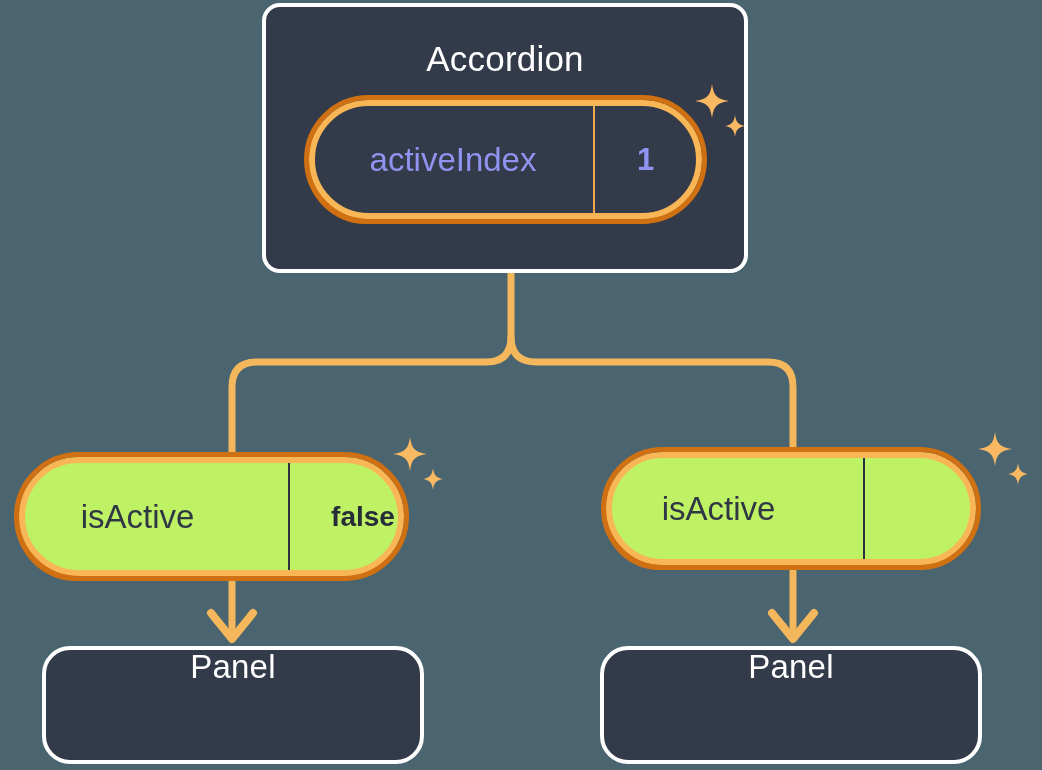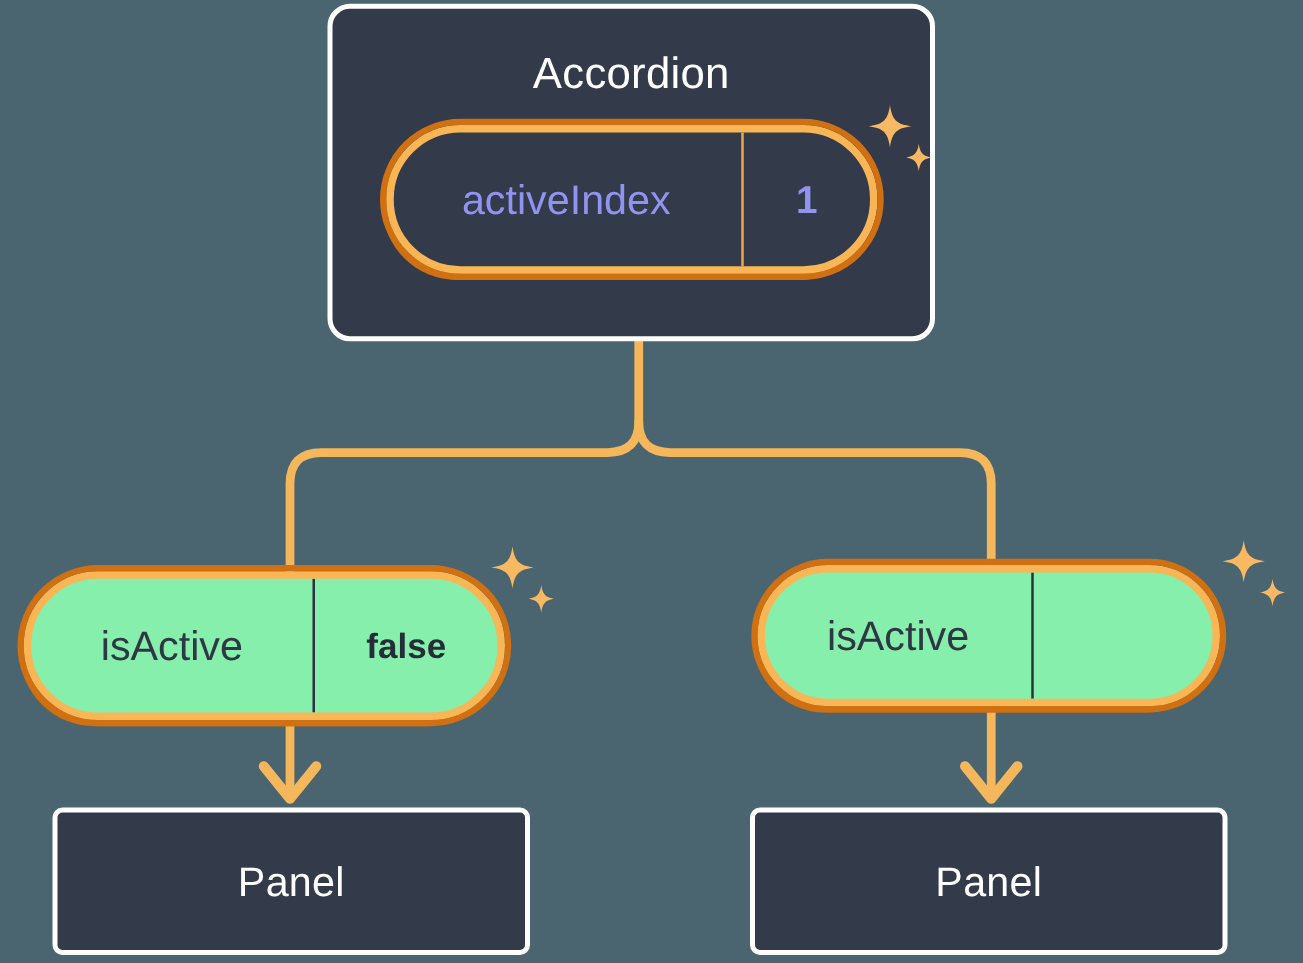--- a/index.html
+++ b/index.html
@@ -53,22 +53,22 @@
     left: 262px;
     top: 3px;
     width: 486px;
     height: 270px;
     padding-top: 34px;
   }
 
   .panel-box {
     width: 382px;
     height: 118px;
-    justify-content: center;
-    border-radius: 8px;
+    justify-content: flex-start;
+    border-radius: 28px;
   }
   #panel-left  { left: 42px;  top: 646px; }
   #panel-right { left: 600px; top: 646px; }
   .panel-box .node-title { font-size: 33px; }
 
   
   .pill {
     position: absolute;
     box-sizing: border-box;
     display: flex;
@@ -103,22 +103,23 @@
   }
   .pill.dark .pill-value {
     color: #9094f0;
     font-size: 31px;
     font-weight: 700;
   }
   .pill.dark .pill-divider { background: #f0a94a; }
 
   
   .pill.purple {
-    background: #86efac;
+    background: #bef264;
     overflow: hidden;
+    gap: 38px;
   }
   .pill.purple .pill-name {
     color: #303744;
     font-size: 33px;
   }
   .pill.purple .pill-value {
     color: #262c38;
     font-size: 28px;
     font-weight: 700;
   }

